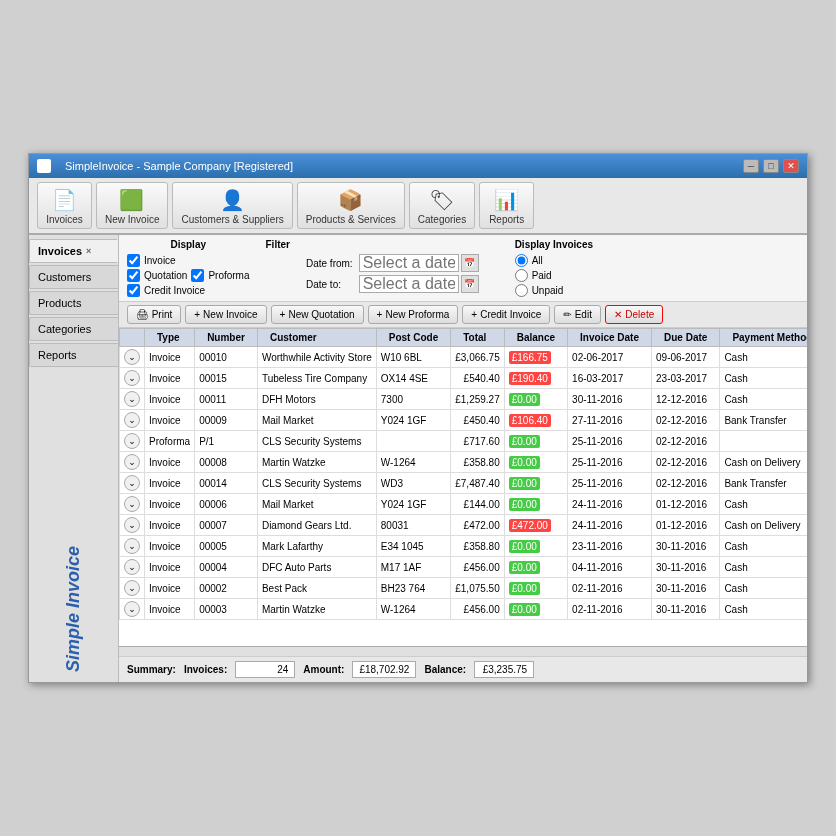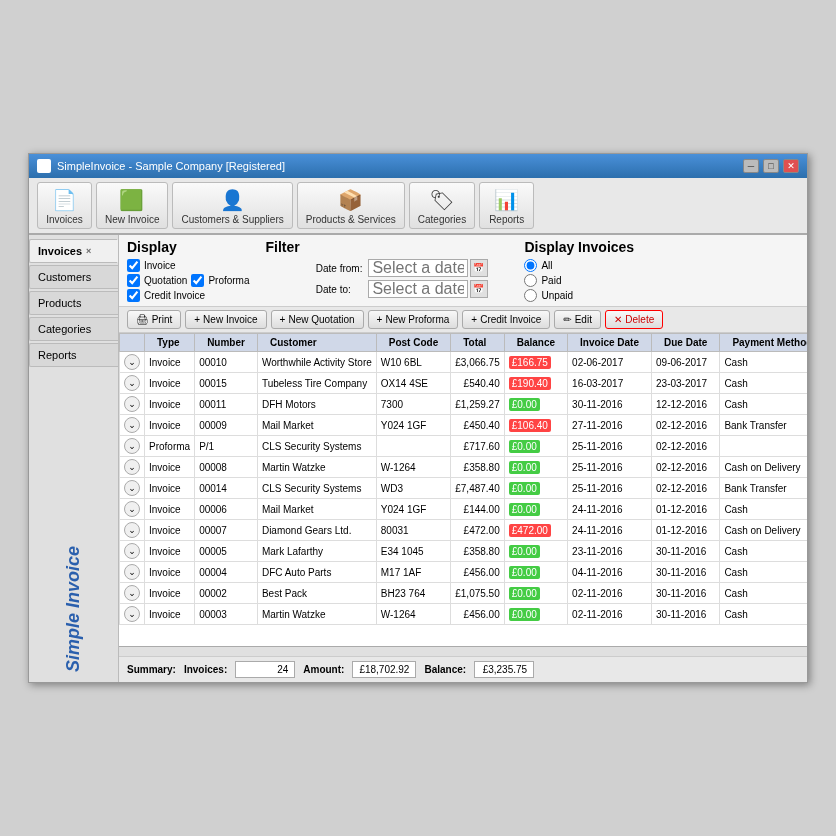--- a/index.html
+++ b/index.html
@@ -28,21 +28,21 @@
       padding: 4px 8px;
       display: flex;
       align-items: center;
       justify-content: space-between;
       height: 24px;
       font-size: 11px;
     }
     .title-bar-left {
       display: flex;
       align-items: center;
-      gap: 6px;
+      gap: 14px;
     }
     .window-icon {
       width: 14px;
       height: 14px;
       background: #fff;
       border-radius: 2px;
     }
     .title-bar-controls {
       display: flex;
       gap: 4px;
@@ -167,22 +167,23 @@
       gap: 16px;
       align-items: flex-start;
     }
     .display-section, .filter-section, .display-invoices-section {
       display: flex;
       flex-direction: column;
       gap: 2px;
     }
     .section-label {
       font-weight: bold;
-      font-size: 14px;
+      font-size: 10px;
       margin-bottom: 2px;
+      text-align: center;
     }
     .checkbox-row {
       display: flex;
       align-items: center;
       gap: 4px;
       font-size: 10px;
     }
     .filter-grid {
       display: grid;
       grid-template-columns: auto 140px;

